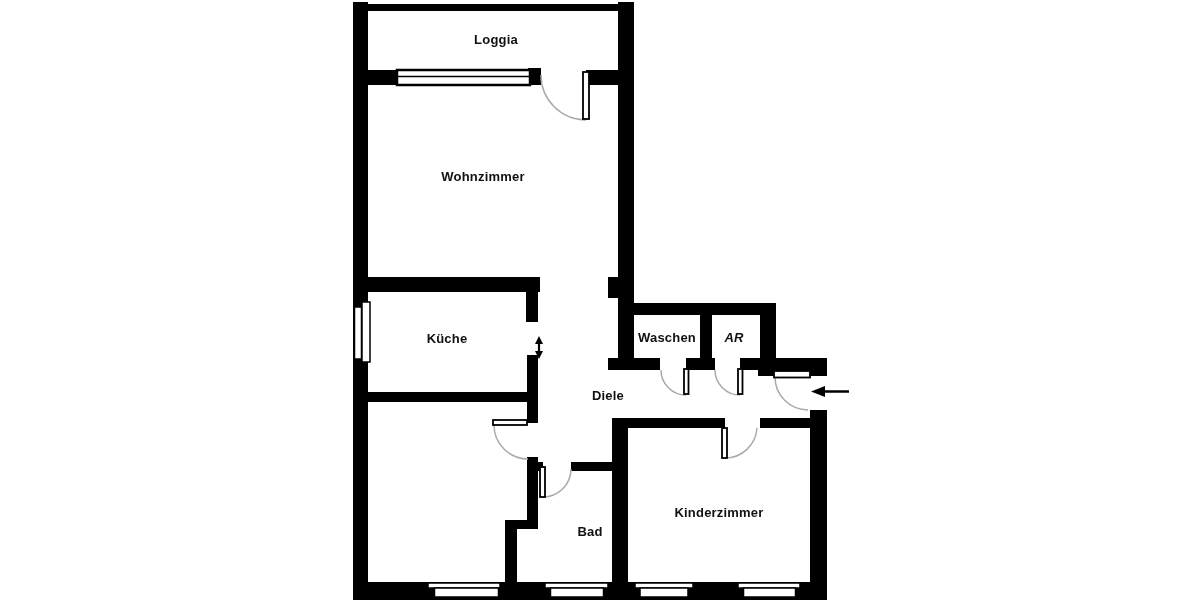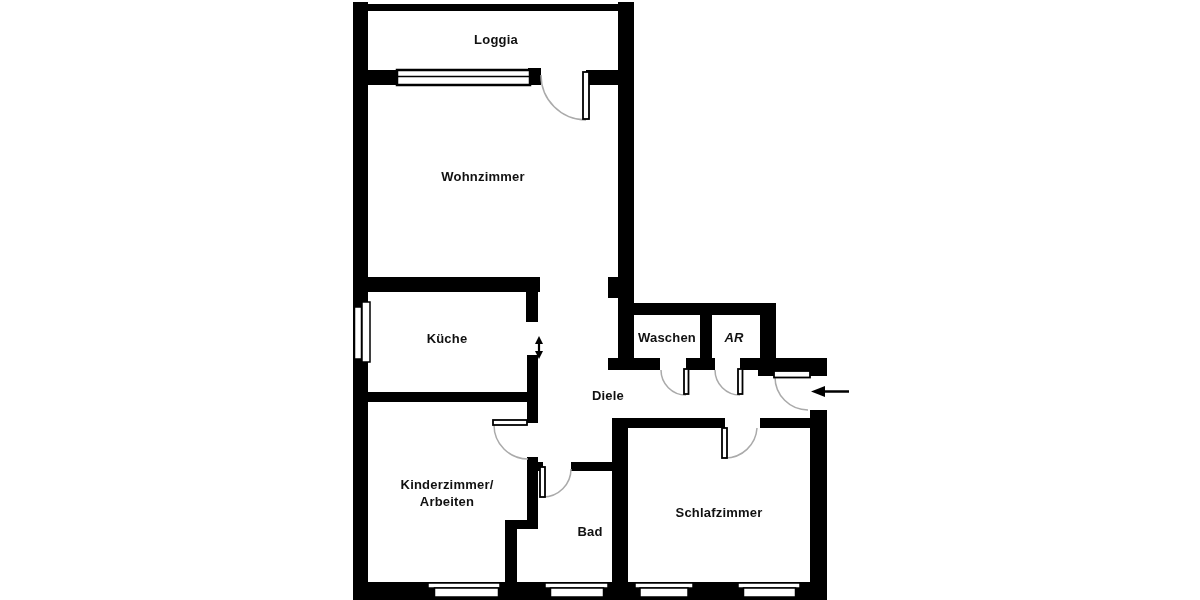--- a/index.html
+++ b/index.html
@@ -114,20 +114,16 @@
       </g>
     </g>
   </svg>
 
   <div class="label" style="left:496px;top:39px;">Loggia</div>
   <div class="label" style="left:483px;top:176px;">Wohnzimmer</div>
   <div class="label" style="left:447px;top:338px;">Küche</div>
   <div class="label" style="left:667px;top:337px;">Waschen</div>
   <div class="label" style="left:734px;top:337px;font-style:italic;">AR</div>
   <div class="label" style="left:596px;top:395px;margin-left:12px;">Diele</div>
-  <div class="label two-line" style="left:447px;top:493px;">
-    <span>Kinderzimmer/</span><br>
-    <span>Arbeiten</span>
-  </div>
   <div class="label" style="left:574px;top:531px;margin-left:16px;">Bad</div>
-  <div class="label" style="left:719px;top:512px;">Schlafzimmer</div>
+  <div class="label" style="left:719px;top:512px;">Kinderzimmer</div>
 
 </div>
 
 </body></html>

